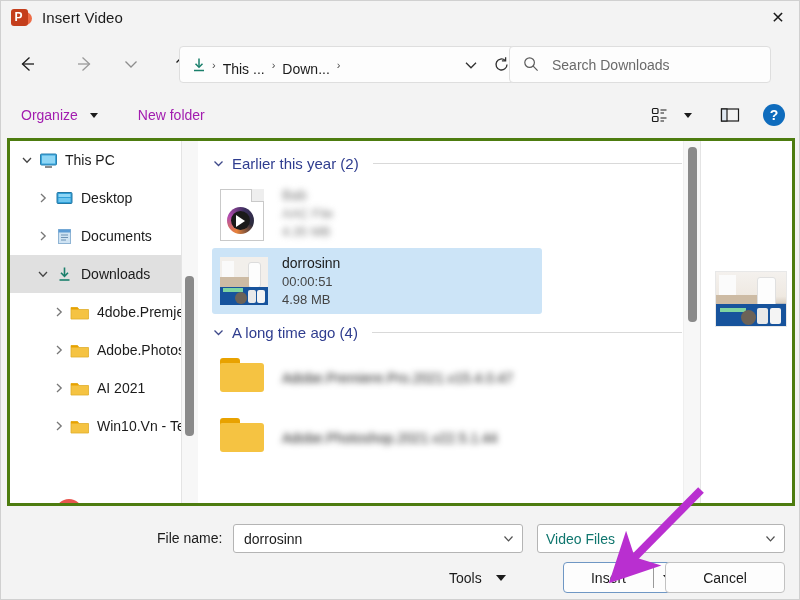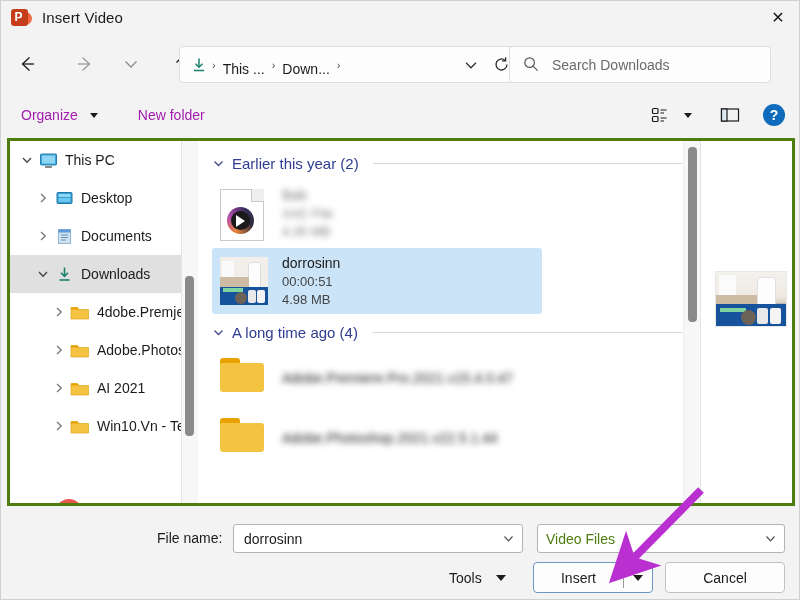--- a/index.html
+++ b/index.html
@@ -250,34 +250,34 @@
     border: none; outline: none; background: transparent; flex: 1 1 auto;
     font-family: "Liberation Sans", sans-serif; font-size: 14px; color: #1b1b1b;
   }
   .combo-chev { color: #505050; width: 20px; display:flex; align-items:center; justify-content:center; }
 
   .ftype-box {
     position: absolute; left: 536px; top: 523px; width: 248px; height: 29px;
     background: #fff; border: 1px solid #b4b4b4; border-radius: 3px;
     display: flex; align-items: center; padding: 0 4px 0 8px;
   }
-  .ftype-text { flex: 1 1 auto; font-size: 14px; color: #4d7c0f; }
+  .ftype-text { flex: 1 1 auto; font-size: 14px; color: #0f766e; }
 
   .tools-btn {
     position: absolute; left: 442px; top: 562px; height: 30px;
     display: flex; align-items: center; gap: 14px;
     font-size: 14px; color: #1b1b1b; padding: 0 6px;
   }
   .caret-dn {
     width: 0; height: 0; border-left: 5px solid transparent;
     border-right: 5px solid transparent; border-top: 6px solid #1b1b1b;
   }
 
   .insert-split {
-    position: absolute; left: 532px; top: 561px; width: 120px; height: 31px;
+    position: absolute; left: 562px; top: 561px; width: 120px; height: 31px;
     background: #fdfdfd; border: 1px solid #6f97c4; border-radius: 4px;
     display: flex; align-items: center;
   }
   .insert-main {
     flex: 1 1 auto; height: 100%; display: flex; align-items: center;
     justify-content: center; font-size: 14px; color: #1b1b1b;
   }
   .insert-div { width: 1px; height: 20px; background: #9a9a9a; }
   .insert-arrow {
     width: 28px; height: 100%; display: flex; align-items: center; justify-content: center;

